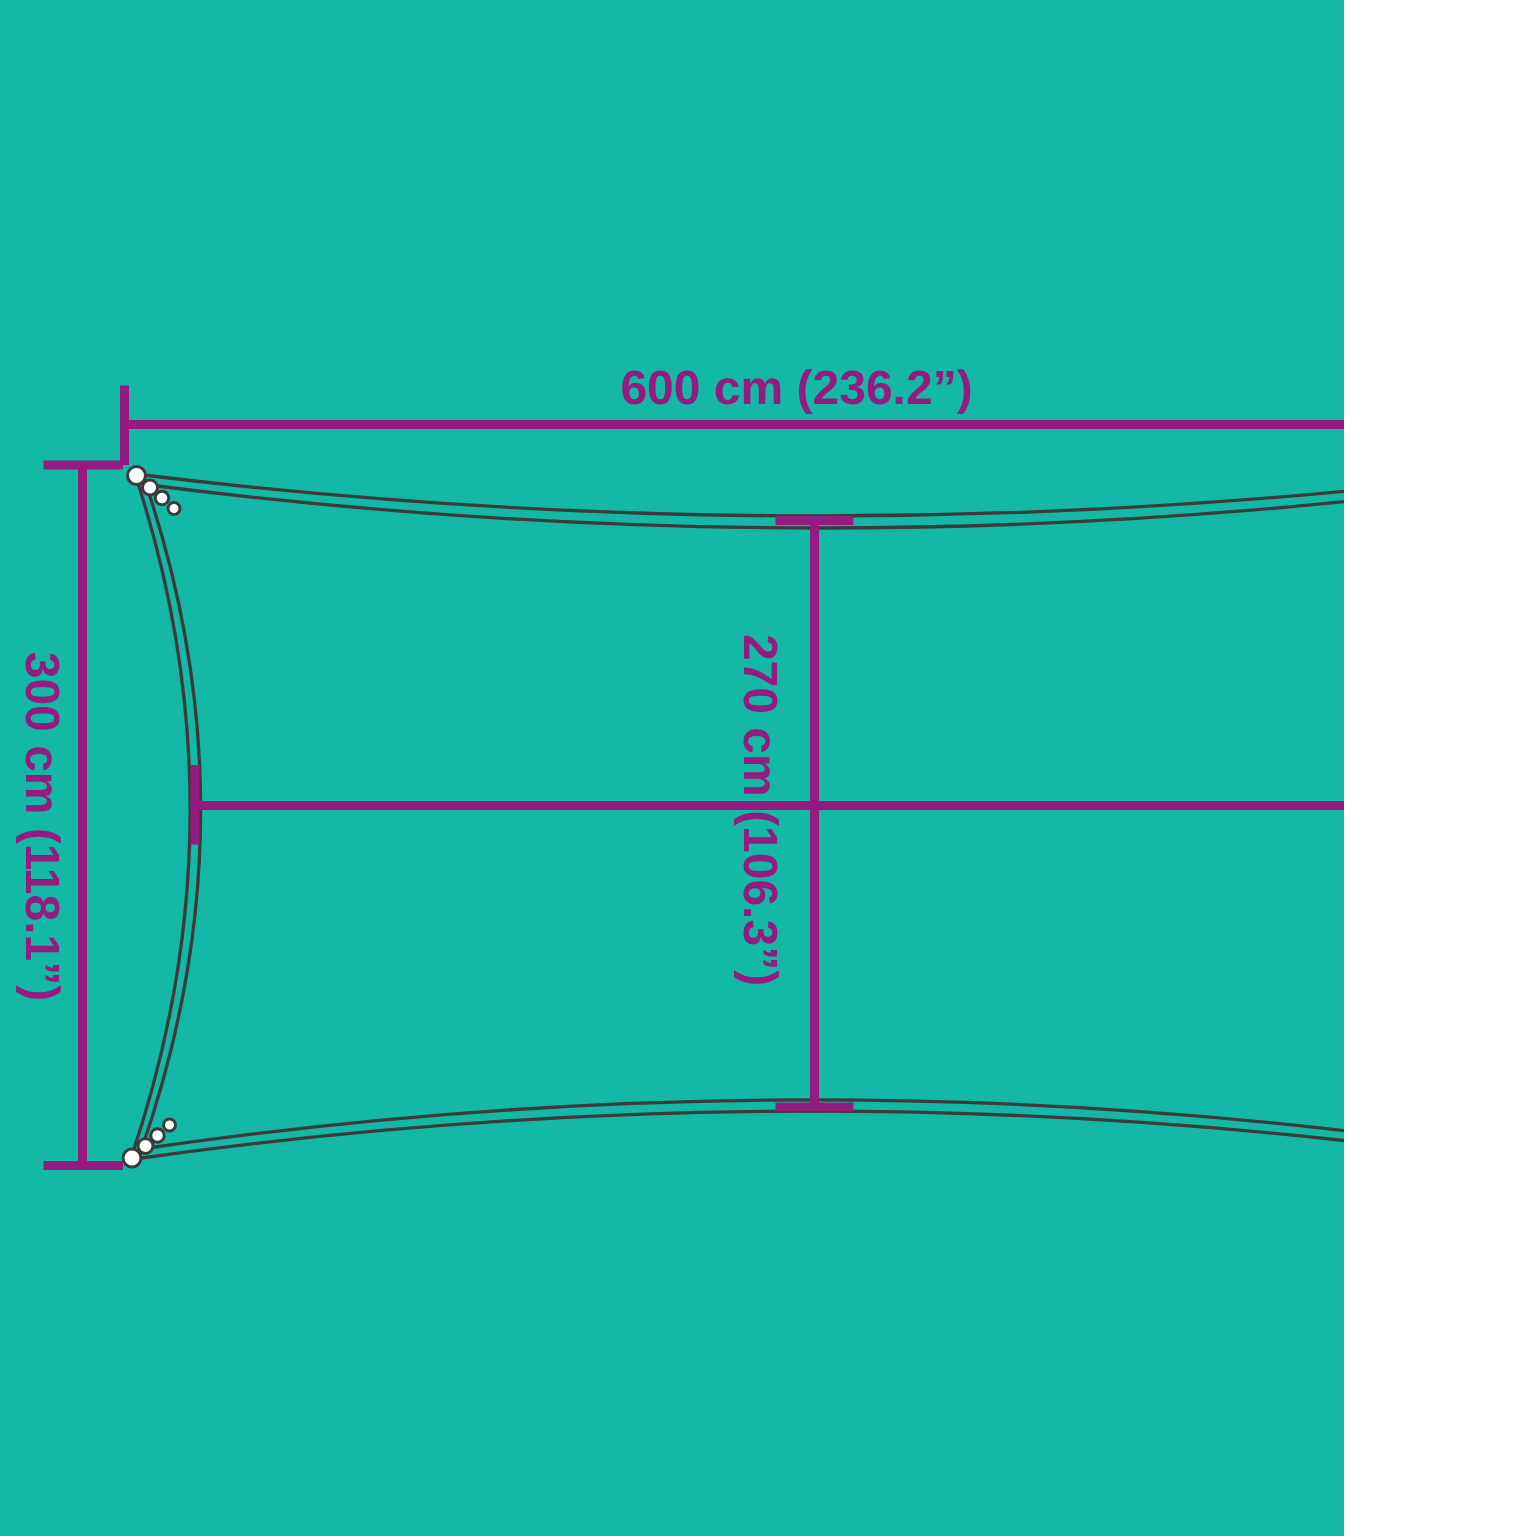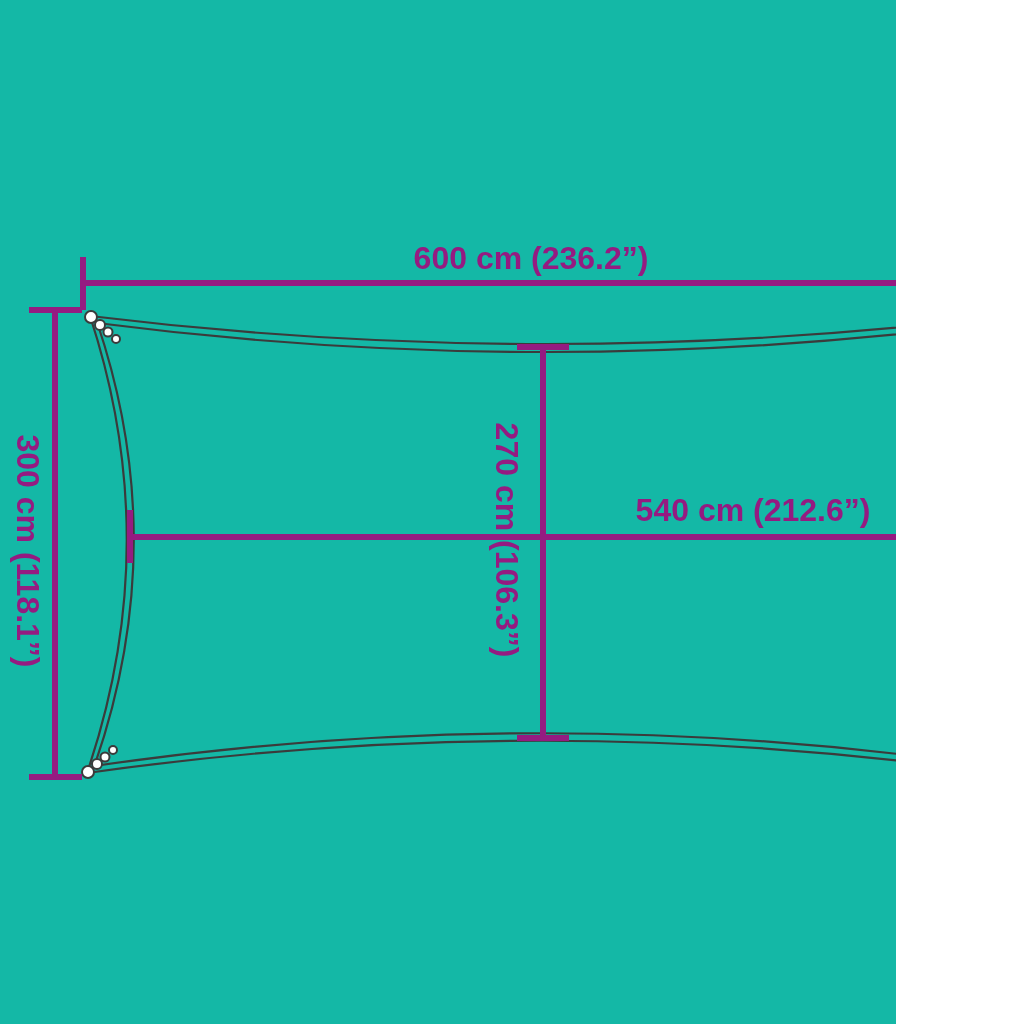--- a/index.html
+++ b/index.html
@@ -94,15 +94,14 @@
       </g>
     </g>
   </svg>
 
   <div class="dim-label" style="left:331px;top:240px;">600 cm (236.2”)</div>
 
   <div class="dim-label rot90" style="left:-172px;top:533px;">300 cm (118.1”)</div>
 
   <div class="dim-label rot90" style="left:307px;top:522px;">270 cm (106.3”)</div>
 
-  <div class="dim-label" style="left:553px;top:492px;">540 cm (212.6”)</div>
 
 </div>
 
 </body></html>

